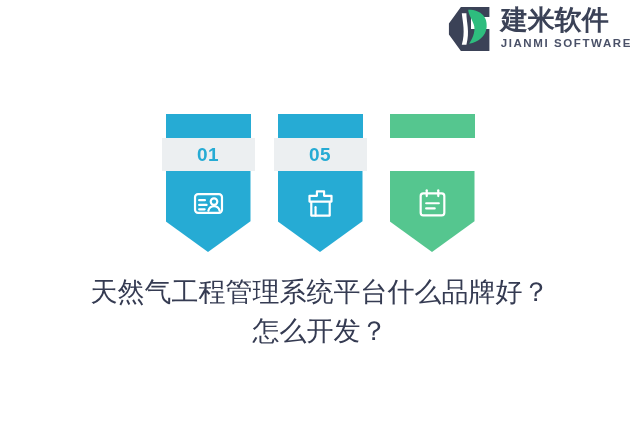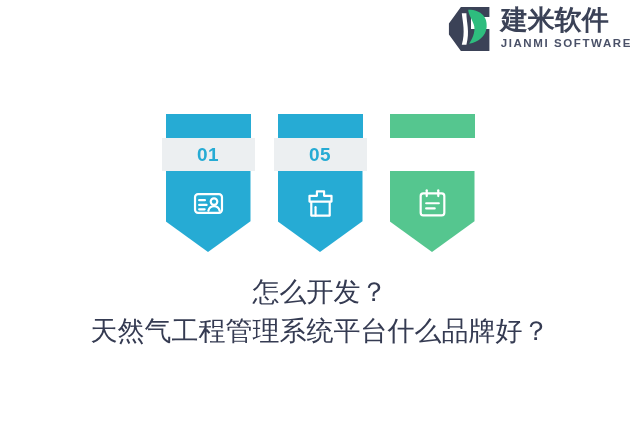--- a/index.html
+++ b/index.html
@@ -188,15 +188,15 @@
         <path d="M16.2 2.4v4.2"></path>
         <path d="M7.4 11.8h9.2"></path>
         <path d="M7.4 15.6h6.2"></path>
       </svg>
     </div>
   </div>
 
 </div>
 
 <div class="headline">
+  <span class="headline-line">天然气工程管理系统平台什么品牌好？</span>
   <span class="headline-line">怎么开发？</span>
-  <span class="headline-line">天然气工程管理系统平台什么品牌好？</span>
 </div>
 
 </body></html>

